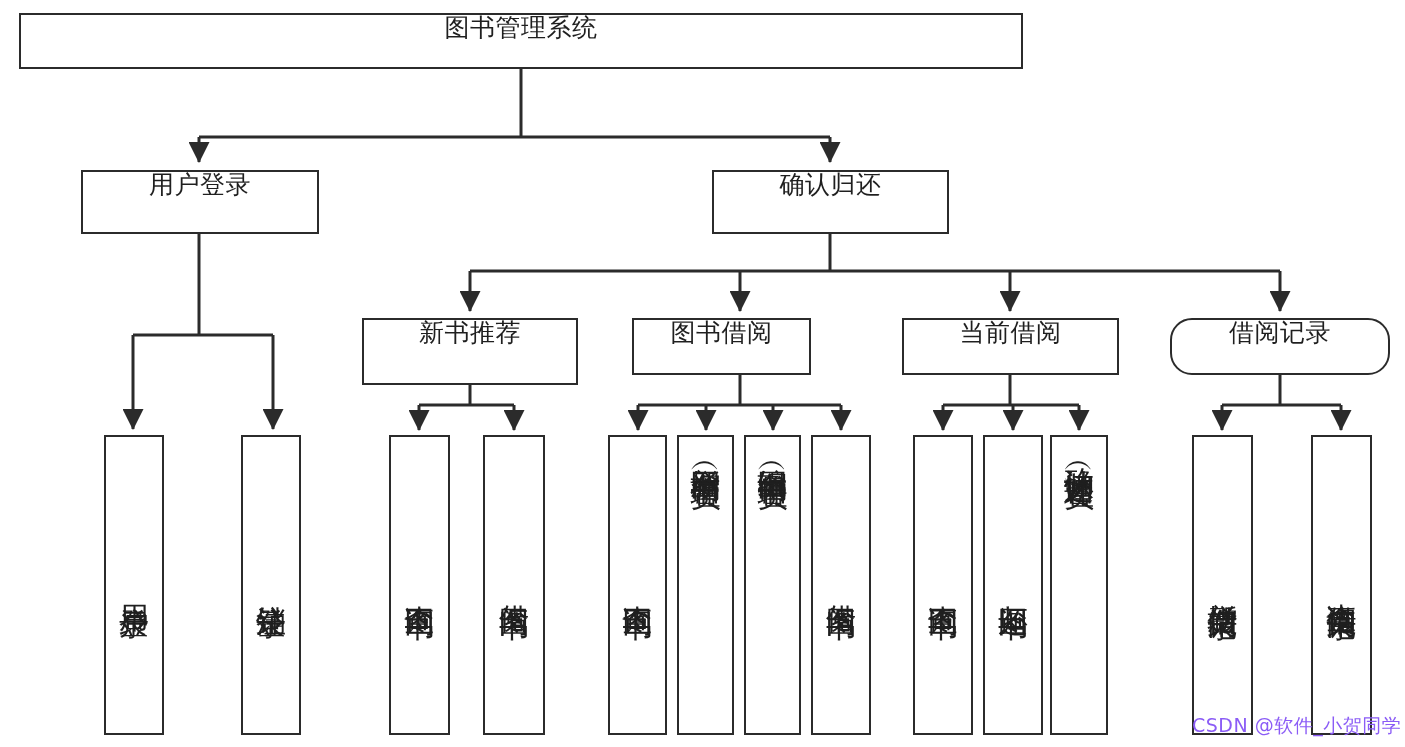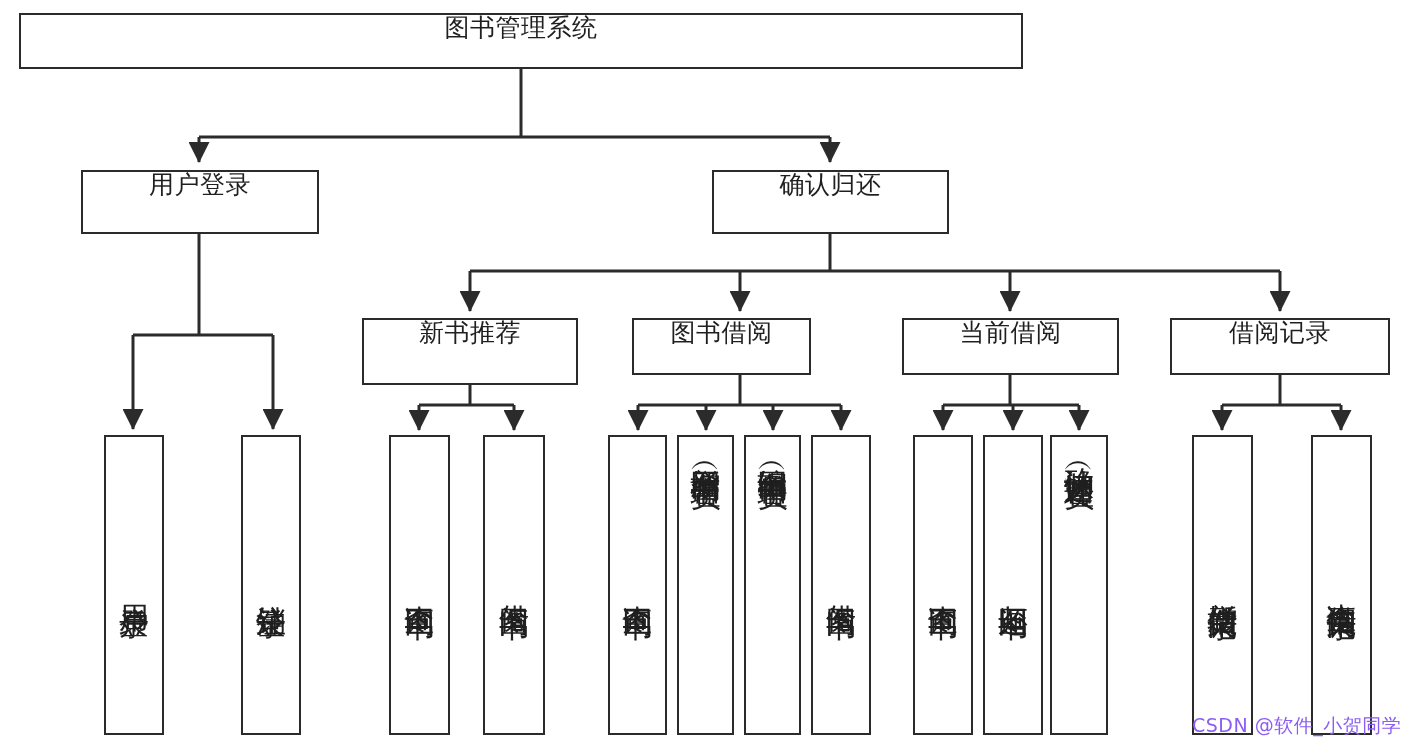--- a/index.html
+++ b/index.html
@@ -136,21 +136,21 @@
 
   <div class="node horiz" style="left:362px; top:318px; width:216px; height:67px;">
     <span class="lbl">新书推荐</span>
   </div>
   <div class="node horiz" style="left:632px; top:318px; width:179px; height:57px;">
     <span class="lbl">图书借阅</span>
   </div>
   <div class="node horiz" style="left:902px; top:318px; width:217px; height:57px;">
     <span class="lbl">当前借阅</span>
   </div>
-  <div class="node horiz" style="left:1170px; top:318px; width:220px; height:57px;">
+  <div class="node horiz" style="left:1170px; top:318px; width:220px; height:57px;border-radius:22px;">
     <span class="lbl">借阅记录</span>
   </div>
 
   <div class="node leaf mid" style="left:104px; top:435px; width:60px; height:300px;">
     <span class="lbl">用户登录</span>
   </div>
   <div class="node leaf mid" style="left:241px; top:435px; width:60px; height:300px;">
     <span class="lbl">注销登录</span>
   </div>
 

